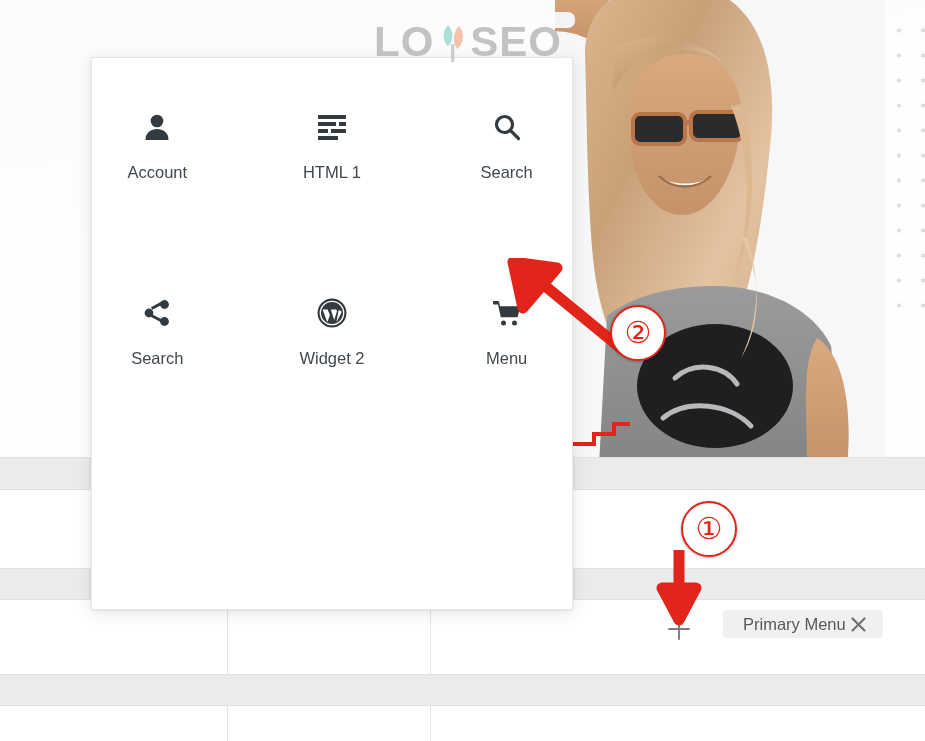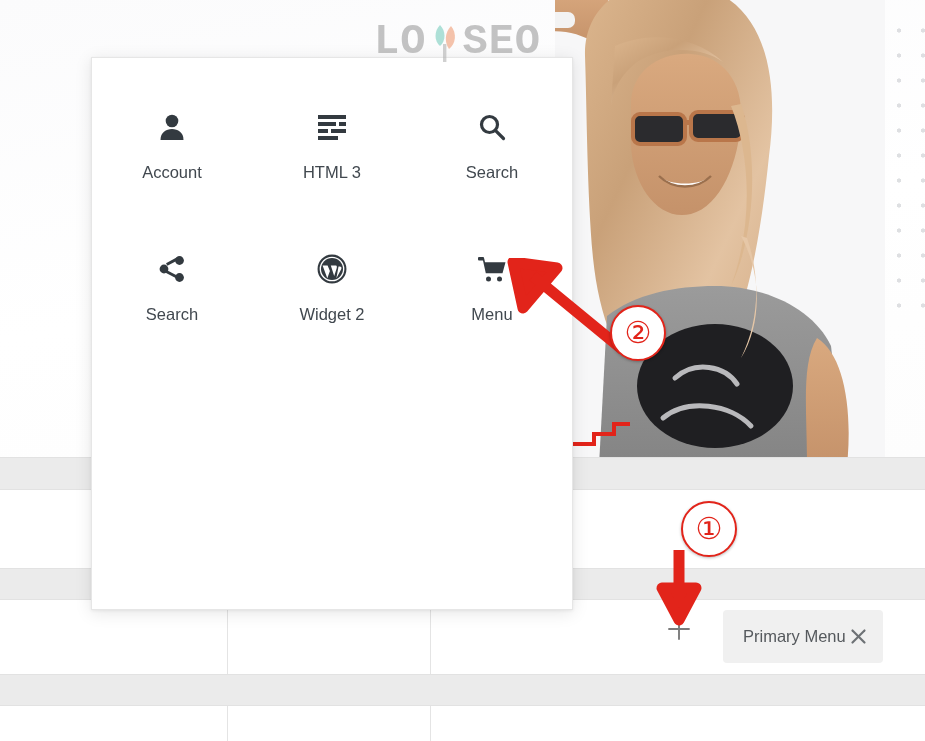--- a/index.html
+++ b/index.html
@@ -119,20 +119,21 @@
     border: 1px solid #e6e6e6;
     box-shadow: 0 3px 16px rgba(0,0,0,.10), 0 1px 3px rgba(0,0,0,.06);
     box-sizing: border-box;
     z-index: 40;
   }
   .picker-grid {
     display: grid;
     grid-template-columns: repeat(3, 1fr);
     grid-auto-rows: 142px;
     padding: 34px 0 0 0;
+    gap: 44px;
   }
   .pick-item {
     display: flex;
     flex-direction: column;
     align-items: center;
     justify-content: flex-start;
     cursor: pointer;
     padding-top: 12px;
   }
   .pick-icon {
@@ -160,21 +161,21 @@
     width: 26px;
     height: 26px;
     color: #7b7b7b;
     z-index: 30;
     cursor: pointer;
   }
   .menu-chip {
     position: absolute;
     left: 723px;
     top: 610px;
-    height: 53px;
+    height: 28px;
     background: #f0f0f0;
     border-radius: 4px;
     display: flex;
     align-items: center;
     padding: 0 16px 0 20px;
     gap: 4px;
     z-index: 30;
   }
   .menu-chip-label {
     font-size: 16.5px;
@@ -230,21 +231,21 @@
     opacity: .62;
     display: flex;
     align-items: center;
     pointer-events: none;
   }
   .wm-text {
     font-size: 42px;
     font-weight: bold;
     color: #a0a0a0;
     letter-spacing: 1px;
-    font-family: Liberation Mono, monospace;
+    font-family: Liberation Sans, sans-serif;
   }
   .wm-petals {
     position: relative;
     width: 40px;
     height: 44px;
     margin: 0 -2px;
   }
 </style>
 </head>
 <body>
@@ -356,21 +357,21 @@
         <span class="pick-icon">
           <svg width="32" height="26" viewBox="0 0 32 26" fill="currentColor">
             <rect x="2" y="1" width="28" height="4"></rect>
             <rect x="2" y="8" width="18" height="4"></rect>
             <rect x="23" y="8" width="7" height="4"></rect>
             <rect x="2" y="15" width="10" height="4"></rect>
             <rect x="15" y="15" width="15" height="4"></rect>
             <rect x="2" y="22" width="20" height="4"></rect>
           </svg>
         </span>
-        <span class="pick-label">HTML 3</span>
+        <span class="pick-label">HTML 1</span>
       </div>
 
 
       <div class="pick-item">
         <span class="pick-icon">
           <svg width="28" height="28" viewBox="0 0 28 28" fill="none" stroke="currentColor" stroke-width="3.2" stroke-linecap="round">
             <circle cx="11.5" cy="11.5" r="8"></circle>
             <path d="M17.6 17.6 L 25.5 25.5"></path>
           </svg>
         </span>

